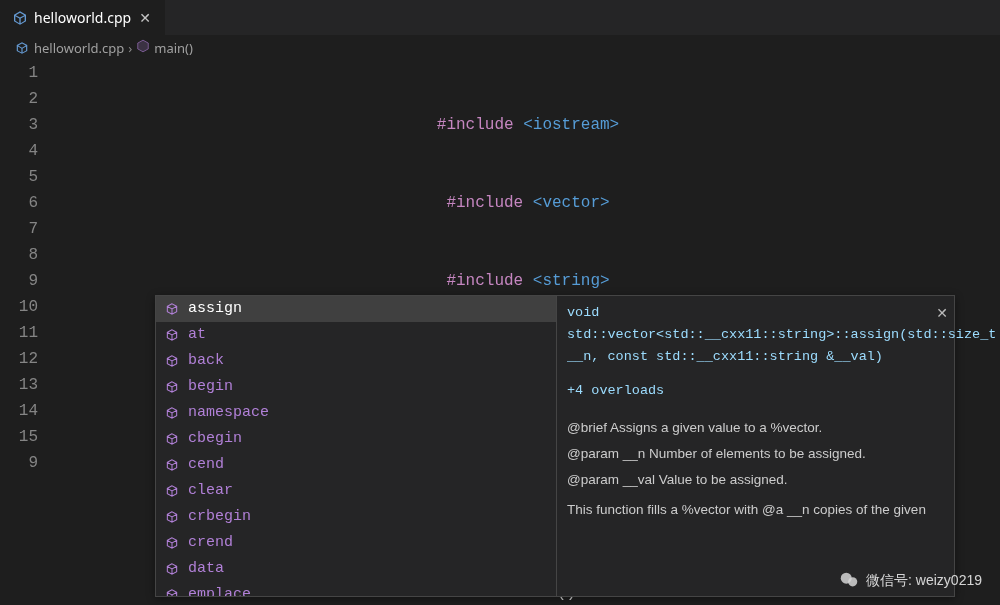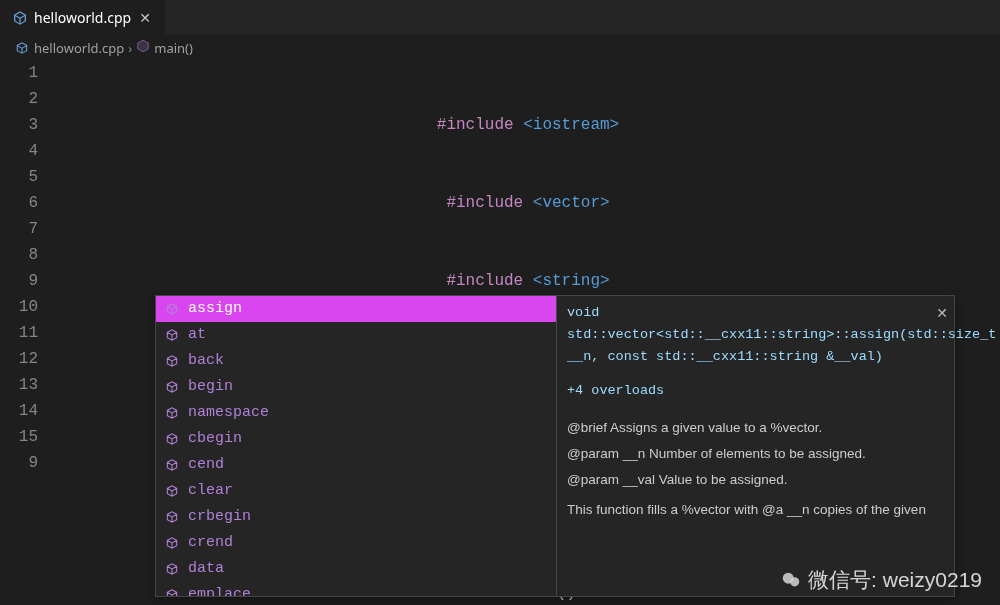--- a/index.html
+++ b/index.html
@@ -115,21 +115,21 @@
   }
   .suggest-item {
     display: flex;
     align-items: center;
     gap: 8px;
     padding: 2px 8px;
     height: 26px;
     color: #b180d7;
   }
   .suggest-item.selected {
-    background: #d946ef;
+    background: #404040;
   }
   .suggest-item .icon {
     color: #b180d7;
     width: 16px;
     display: inline-flex;
     justify-content: center;
   }
   .suggest-item .label { color: #b180d7; }
   .suggest-item.selected .label { color: #ffffff; }
   .suggest-detail {
@@ -163,21 +163,21 @@
     font-size: 14px;
     cursor: pointer;
   }
 
   .watermark {
     position: absolute;
     right: 18px;
     bottom: 12px;
     color: #e8e8e8;
     font-family: "Microsoft YaHei", sans-serif;
-    font-size: 21px;
+    font-size: 14px;
     display: flex;
     align-items: center;
     gap: 6px;
     opacity: 0.9;
     z-index: 20;
   }
   .watermark .wechat-icon {
     display: inline-flex;
   }
 </style>

